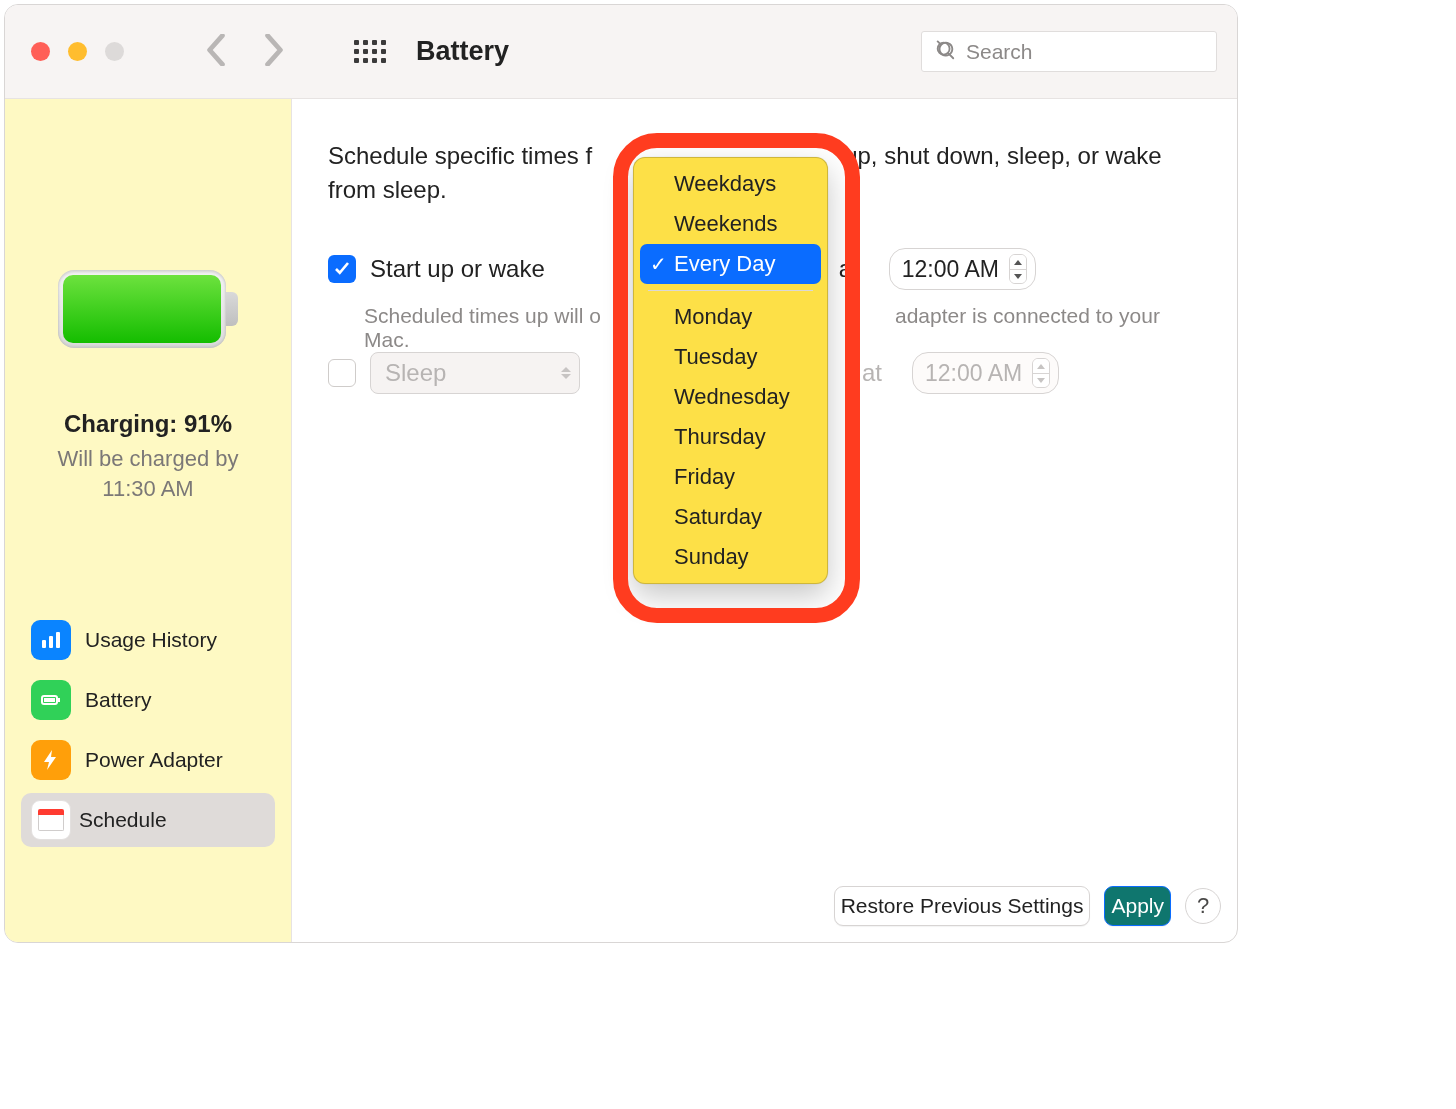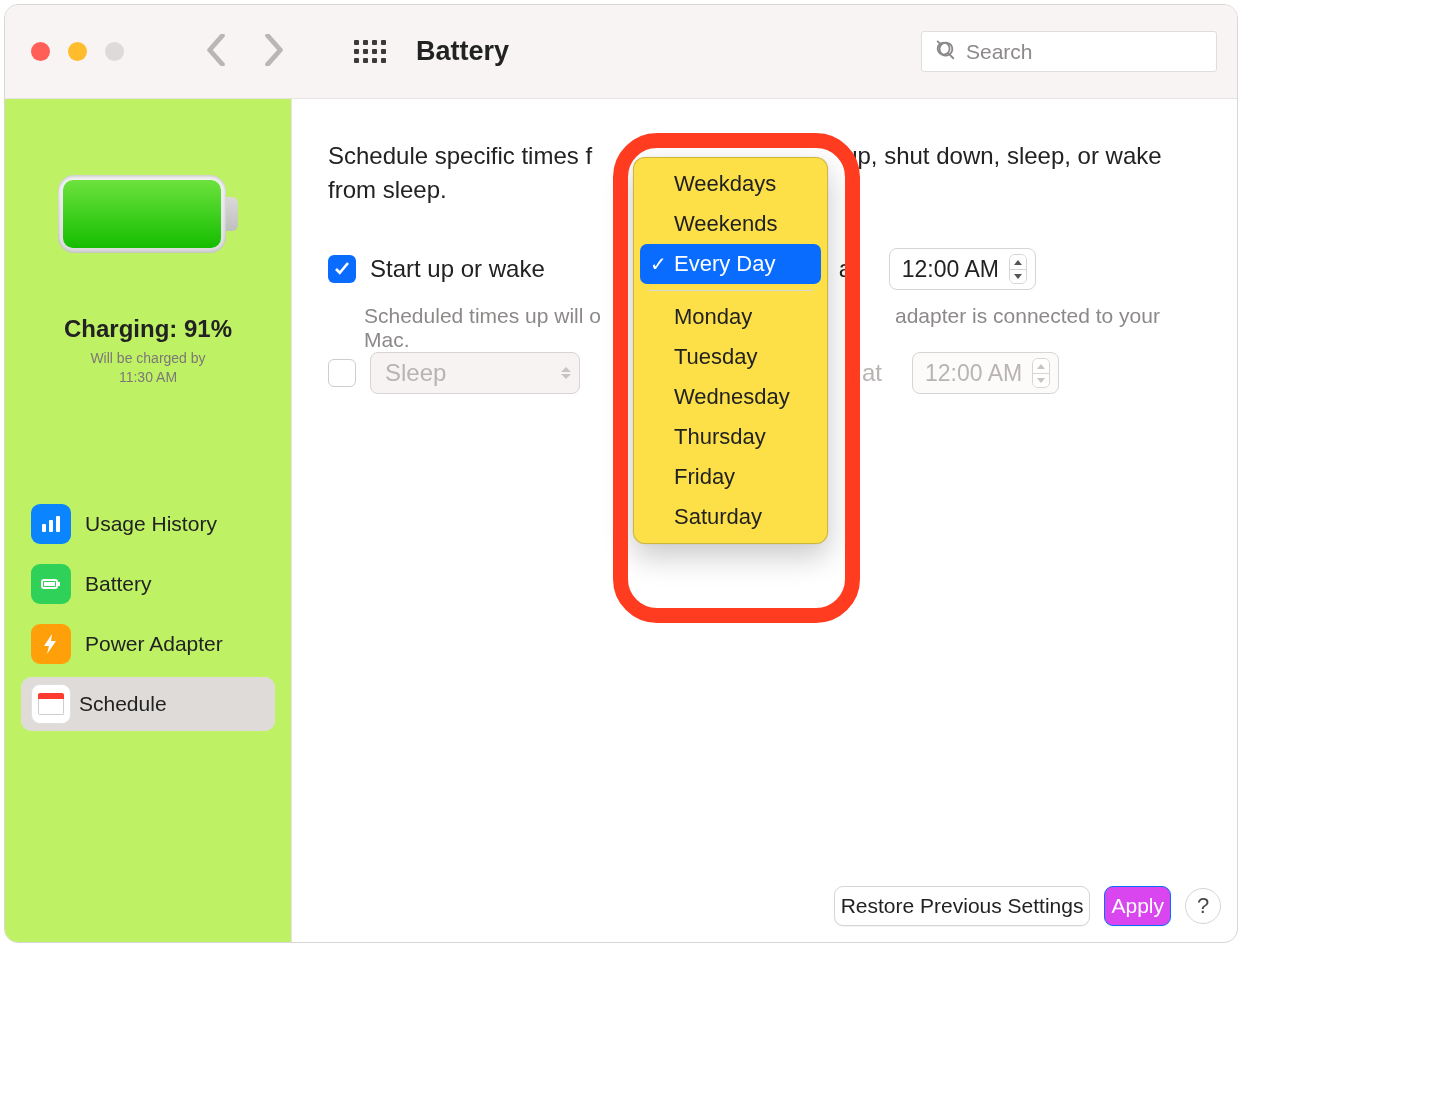--- a/index.html
+++ b/index.html
@@ -53,25 +53,26 @@
     color: #8c8988;
   }
   .search-wrap svg { width: 22px; height: 22px; fill: #8c8988; margin-right: 10px; }
   .search-wrap input { border:none; outline:none; font-size: 21px; color:#555; background:transparent; width:100%; }
   .search-wrap input::placeholder { color:#8c8988; }
 
   
   .body { flex:1; display:flex; }
   .sidebar {
     width: 287px;
-    background: #bef264;
+    background: #fef9c3;
     border-right: 1px solid #e7e3e2;
     display: flex; flex-direction: column;
     align-items: stretch;
     padding-top: 70px;
+    justify-content: center;
   }
   .battery-illus {
     align-self: center;
     width: 180px; height: 90px;
     position: relative;
   }
   .battery-body {
     position:absolute; left:0; top:6px; width:168px; height:78px;
     border-radius: 16px;
     background: linear-gradient(#f4f4f4,#dcdcdc);
@@ -82,21 +83,21 @@
     position:absolute; inset:5px;
     background: linear-gradient(#6de23e,#14bd00);
     border-radius: 10px;
   }
   .battery-tip {
     position:absolute; right:0; top:28px; width:12px; height:34px;
     background: linear-gradient(#d9d9d9,#bfbfbf);
     border-radius: 0 6px 6px 0;
   }
   .charge-label { text-align:center; font-size: 24px; font-weight:700; color:#222; margin-top: 56px; }
-  .charge-sub { text-align:center; font-size: 14px; color:#7b7877; margin-top: 6px; line-height:1.35; }
+  .charge-sub { text-align:center; font-size: 22px; color:#7b7877; margin-top: 6px; line-height:1.35; }
 
   .side-items { margin-top: 110px; padding: 0 16px; display:flex; flex-direction:column; gap:6px; }
   .side-item {
     display:flex; align-items:center; gap:14px;
     height: 54px; padding: 0 10px;
     border-radius: 10px;
     font-size: 21px; color:#222;
     cursor: default;
   }
   .side-item.active { background:#dfdbd9;gap:8px; }
@@ -133,21 +134,21 @@
   }
   .select.disabled { color:#b7b4b3; background:#f6f3f2; }
   .select .chev { position:absolute; right:8px; top:50%; transform:translateY(-50%); display:flex; flex-direction:column; gap:2px; }
   .select .chev span { width:0;height:0;border-left:5px solid transparent;border-right:5px solid transparent; }
   .select .chev .up { border-bottom:5px solid #777; }
   .select .chev .dn { border-top:5px solid #777; }
   .select.disabled .chev .up { border-bottom-color:#c7c4c3; }
   .select.disabled .chev .dn { border-top-color:#c7c4c3; }
 
   .timebox {
-    height:42px; border:1px solid #d7d4d3; border-radius:8px; background:#fff;
+    height:42px; border:1px solid #d7d4d3; border-radius:16px; background:#fff;
     display:inline-flex; align-items:center; padding:0 8px 0 12px; font-size:23px; color:#222;
   }
   .timebox.disabled { color:#b7b4b3; background:#fdfbfa; }
   .stepper { display:flex; flex-direction:column; margin-left:10px; border:1px solid #d7d4d3; border-radius:6px; overflow:hidden; }
   .stepper span { width:16px; height:14px; display:flex; align-items:center; justify-content:center; background:#fff; }
   .stepper span + span { border-top:1px solid #d7d4d3; }
   .stepper .tri { width:0;height:0;border-left:4px solid transparent;border-right:4px solid transparent; }
   .stepper .tri.up { border-bottom:5px solid #555; }
   .stepper .tri.dn { border-top:5px solid #555; }
   .timebox.disabled .stepper .tri.up { border-bottom-color:#c7c4c3; }
@@ -194,21 +195,21 @@
     position:absolute; right: 16px; bottom: 16px;
     display:flex; align-items:center; gap: 14px;
   }
   .btn {
     height: 40px; padding: 0 6px; border-radius: 9px; font-size: 21px;
     display:inline-flex; align-items:center; justify-content:center;
     border:1px solid #d7d4d3; background:#fff; color:#222;
     box-shadow: 0 1px 1px rgba(0,0,0,.05);
     cursor: default;
   }
-  .btn.primary { background:#d946ef; border-color:#0a6cff; color:#fff; }
+  .btn.primary { background:#0f766e; border-color:#0a6cff; color:#fff; }
   .help {
     width: 36px; height:36px; border-radius:50%;
     border:1px solid #d7d4d3; background:#fff;
     display:inline-flex; align-items:center; justify-content:center;
     font-size:22px; color:#4a4948;
   }
 </style>
 </head>
 <body>
 
@@ -381,16 +382,17 @@
       <div class="menu-item">Weekdays</div>
       <div class="menu-item">Weekends</div>
       <div class="menu-item selected">Every Day</div>
       <div class="menu-divider"></div>
       <div class="menu-item">Monday</div>
       <div class="menu-item">Tuesday</div>
       <div class="menu-item">Wednesday</div>
       <div class="menu-item">Thursday</div>
       <div class="menu-item">Friday</div>
       <div class="menu-item">Saturday</div>
+      <div class="menu-item">Sunday</div>
     </div>
 
   <div class="highlight-box"></div>
 </div>
 
 </body></html>

